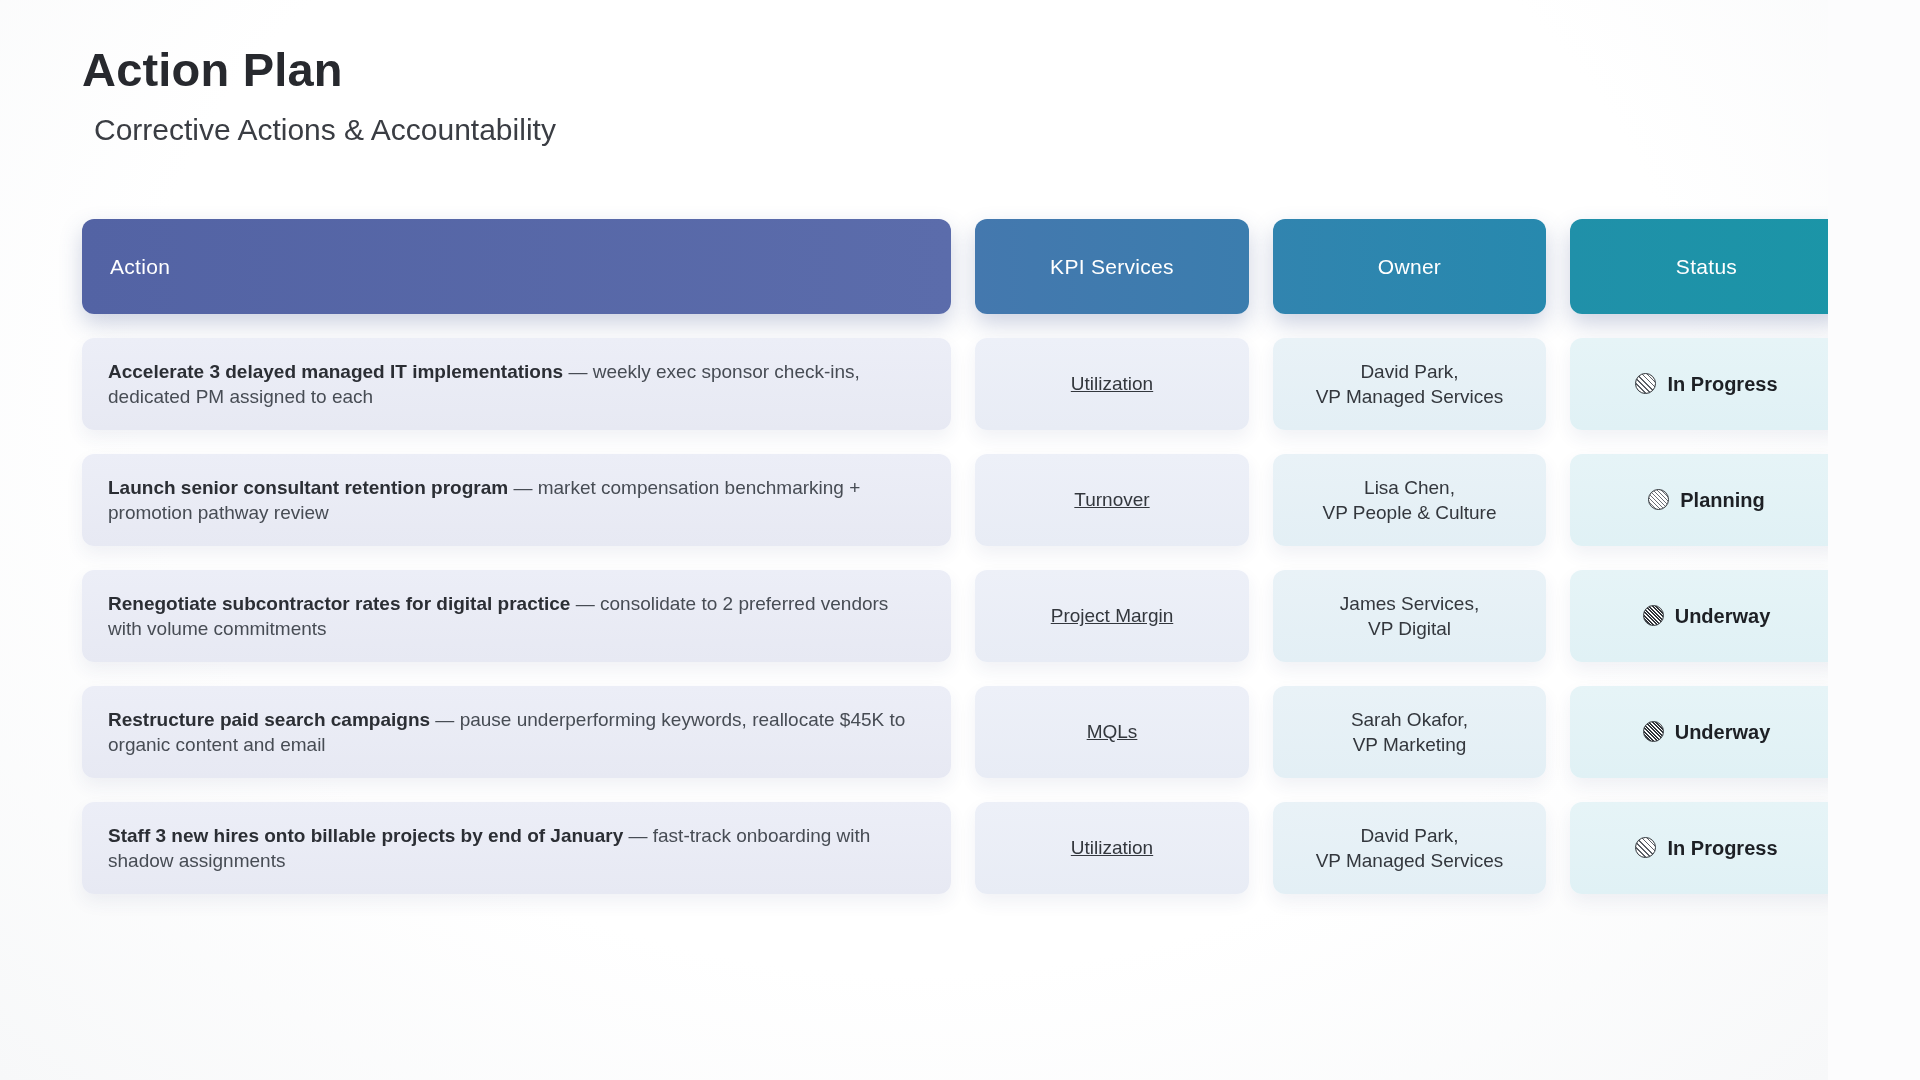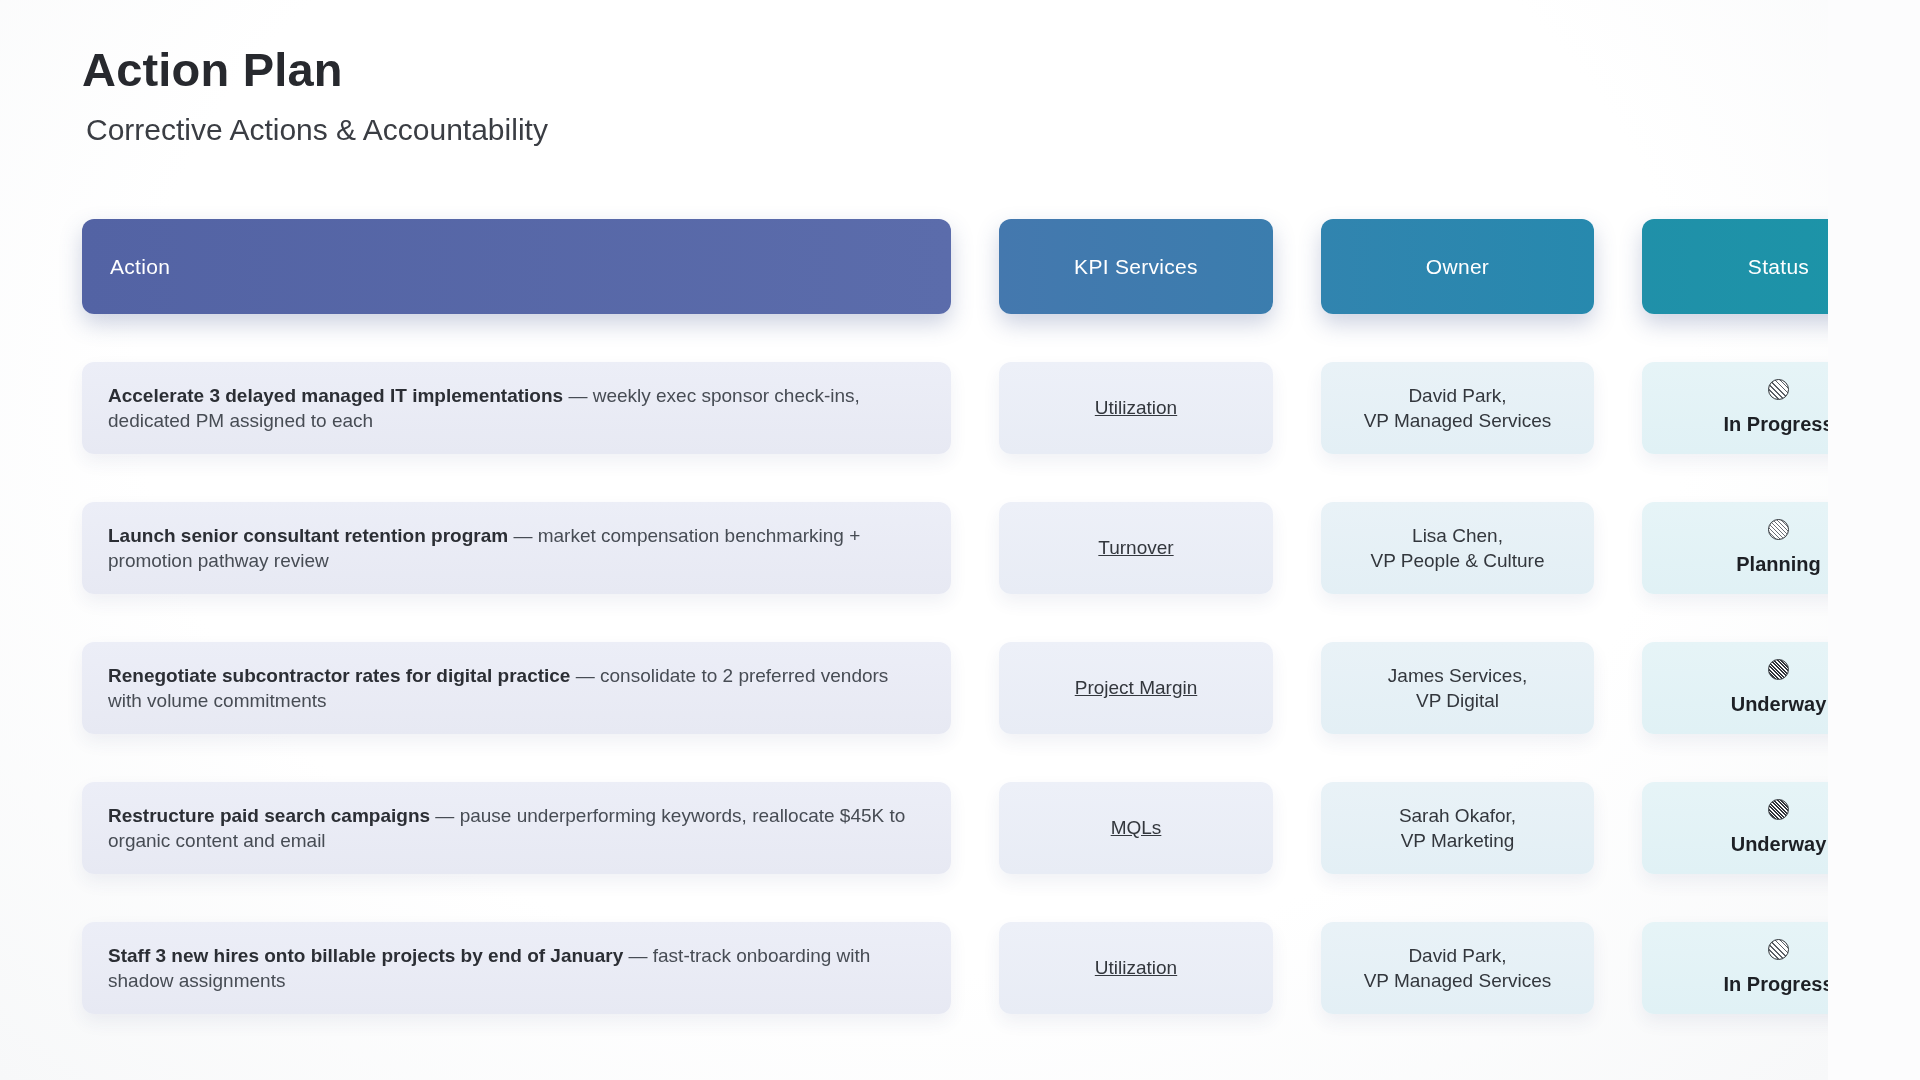--- a/index.html
+++ b/index.html
@@ -21,29 +21,28 @@
     font-size: 47px;
     font-weight: 700;
     letter-spacing: 0.2px;
     color: #27292e;
     margin: 0 0 16px 0;
   }
   .page-subtitle {
     font-size: 30px;
     font-weight: 400;
     color: #3a3d43;
-    margin: 4px;
+    margin: 12px;
   }
   .table {
     margin-top: 72px;
     display: grid;
     grid-template-columns: 869px 274px 273px 273px;
     column-gap: 24px;
     row-gap: 24px;
-    gap: 48px;
   }
   .hcell {
     height: 95px;
     border-radius: 12px;
     display: flex;
     align-items: center;
     justify-content: center;
     color: #ffffff;
     font-size: 21px;
     font-weight: 500;
@@ -89,21 +88,20 @@
 
   .owner-name, .owner-title { display: block; }
 
   .status-wrap {
     display: flex;
     align-items: center;
     gap: 11px;
     font-size: 20px;
     font-weight: 600;
     color: #1d2025;
-    flex-direction: column;
   }
   .status-dot {
     width: 21px;
     height: 21px;
     border-radius: 50%;
     border: 1.6px solid #2e3237;
     box-sizing: border-box;
     flex: 0 0 auto;
   }
   .status-dot[data-variant="hatch-medium"] {

